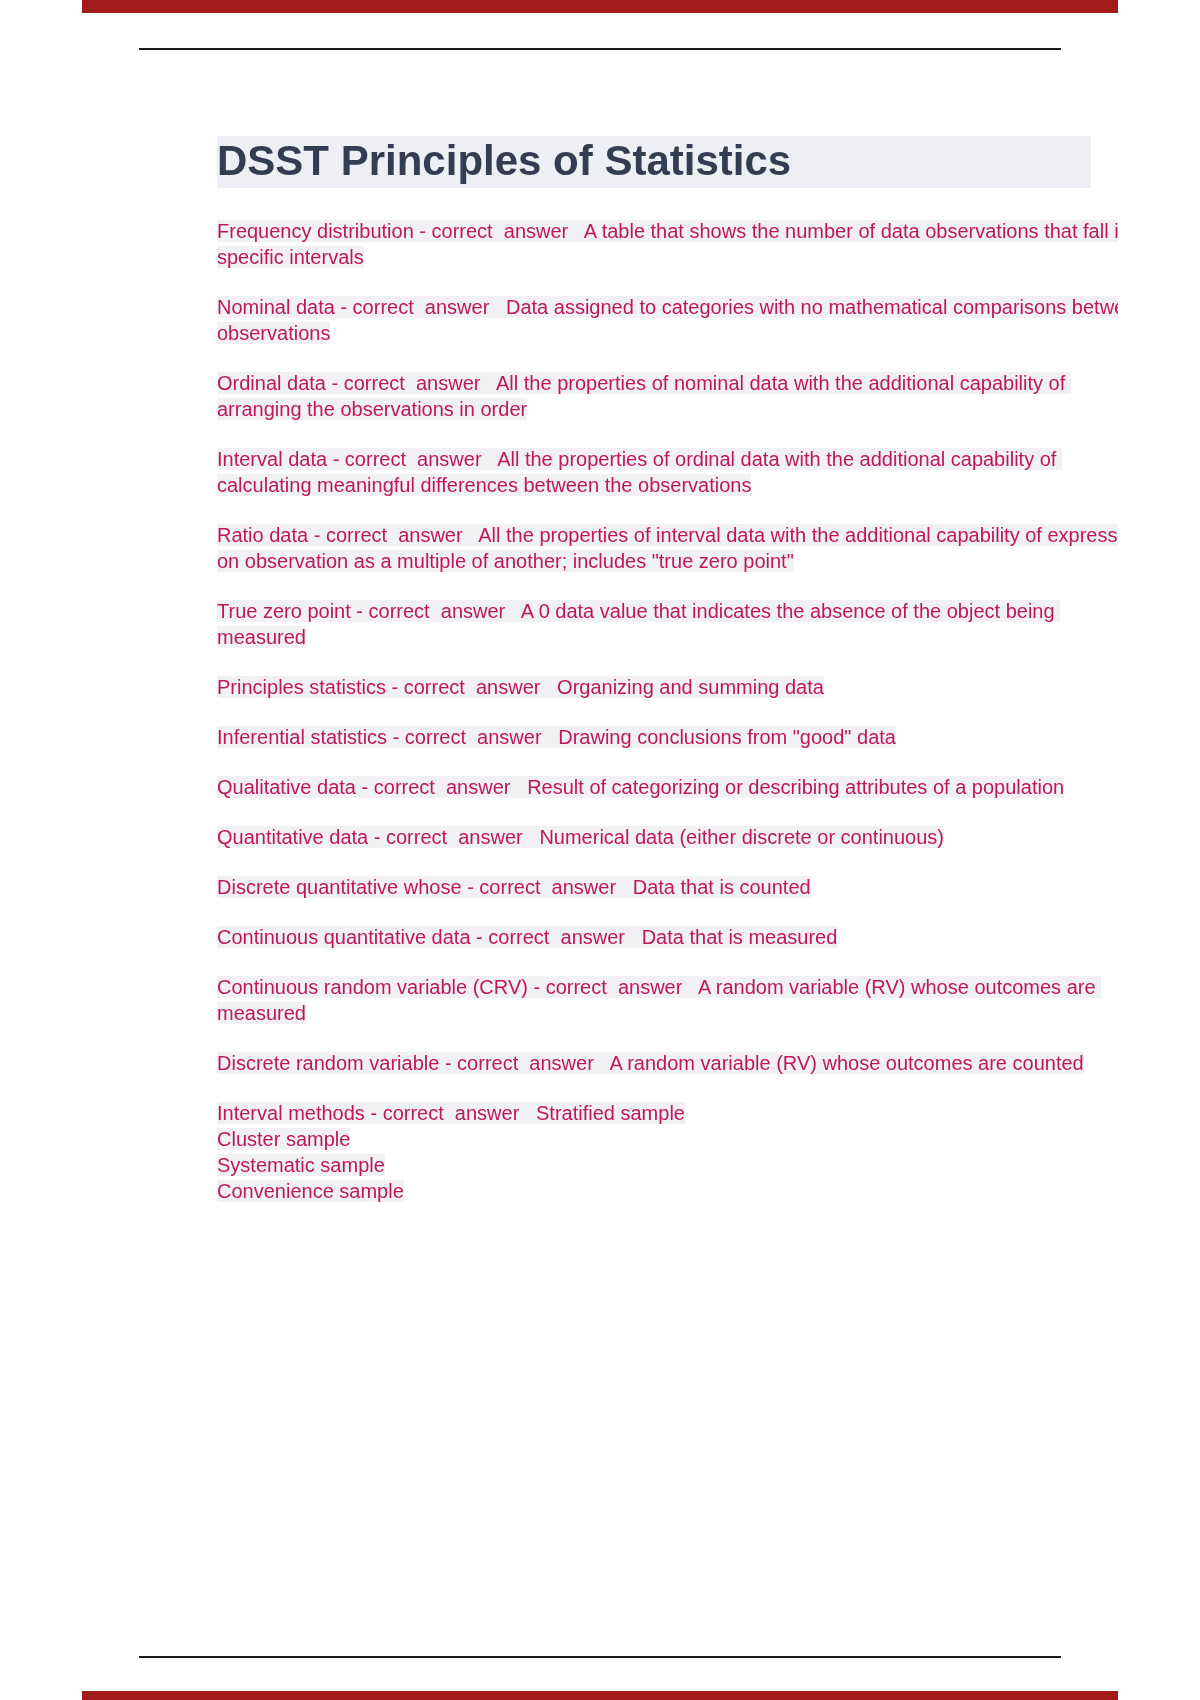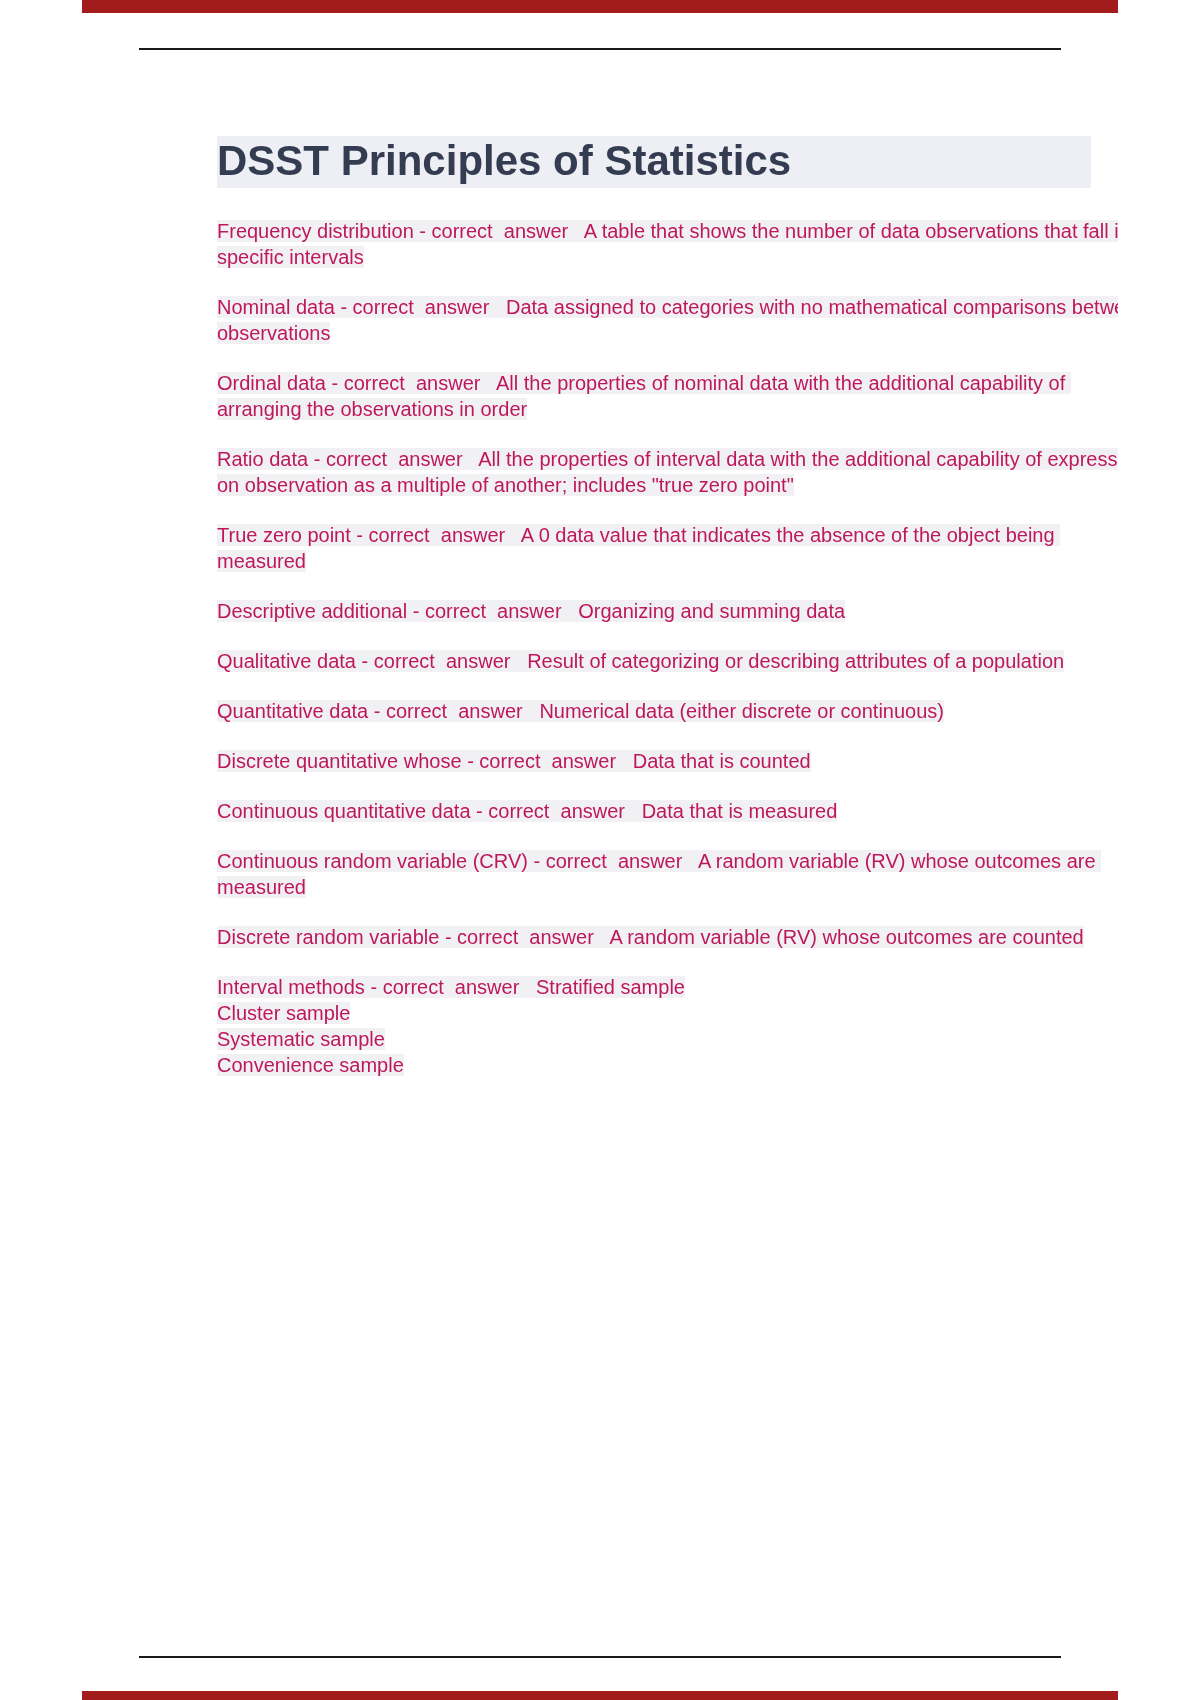--- a/index.html
+++ b/index.html
@@ -89,23 +89,25 @@
 
   <div class="content">
     <h1 class="doc-title">
         <span class="title-text">DSST Principles of Statistics</span>
       </h1>
 
     <div class="qa-list">
         <p class="qa-entry"><span class="hl"><span>Frequency distribution</span><span> - correct  answer   </span><span>A table that shows the number of data observations that fall into specific intervals</span></span></p>
         <p class="qa-entry"><span class="hl"><span>Nominal data</span><span> - correct  answer   </span><span>Data assigned to categories with no mathematical comparisons between observations</span></span></p>
         <p class="qa-entry"><span class="hl"><span>Ordinal data</span><span> - correct  answer   </span><span>All the properties of nominal data with the additional capability of arranging the observations in order</span></span></p>
+        <p class="qa-entry"><span class="hl"><span>Interval data</span><span> - correct  answer   </span><span>All the properties of ordinal data with the additional capability of calculating meaningful differences between the observations</span></span></p>
         <p class="qa-entry"><span class="hl"><span>Ratio data</span><span> - correct  answer   </span><span>All the properties of interval data with the additional capability of expressing on observation as a multiple of another; includes "true zero point"</span></span></p>
         <p class="qa-entry"><span class="hl"><span>True zero point</span><span> - correct  answer   </span><span>A 0 data value that indicates the absence of the object being measured</span></span></p>
-        <p class="qa-entry"><span class="hl"><span>Descriptive additional</span><span> - correct  answer   </span><span>Organizing and summing data</span></span></p>
+        <p class="qa-entry"><span class="hl"><span>Principles statistics</span><span> - correct  answer   </span><span>Organizing and summing data</span></span></p>
+        <p class="qa-entry"><span class="hl"><span>Inferential statistics</span><span> - correct  answer   </span><span>Drawing conclusions from "good" data</span></span></p>
         <p class="qa-entry"><span class="hl"><span>Qualitative data</span><span> - correct  answer   </span><span>Result of categorizing or describing attributes of a population</span></span></p>
         <p class="qa-entry"><span class="hl"><span>Quantitative data</span><span> - correct  answer   </span><span>Numerical data (either discrete or continuous)</span></span></p>
         <p class="qa-entry"><span class="hl"><span>Discrete quantitative whose</span><span> - correct  answer   </span><span>Data that is counted</span></span></p>
         <p class="qa-entry"><span class="hl"><span>Continuous quantitative data</span><span> - correct  answer   </span><span>Data that is measured</span></span></p>
         <p class="qa-entry"><span class="hl"><span>Continuous random variable (CRV)</span><span> - correct  answer   </span><span>A random variable (RV) whose outcomes are measured</span></span></p>
         <p class="qa-entry"><span class="hl"><span>Discrete random variable</span><span> - correct  answer   </span><span>A random variable (RV) whose outcomes are counted</span></span></p>
         <p class="qa-entry"><span class="hl"><span>Interval methods</span><span> - correct  answer   </span><span>Stratified sample
 Cluster sample
 Systematic sample
 Convenience sample</span></span></p>

